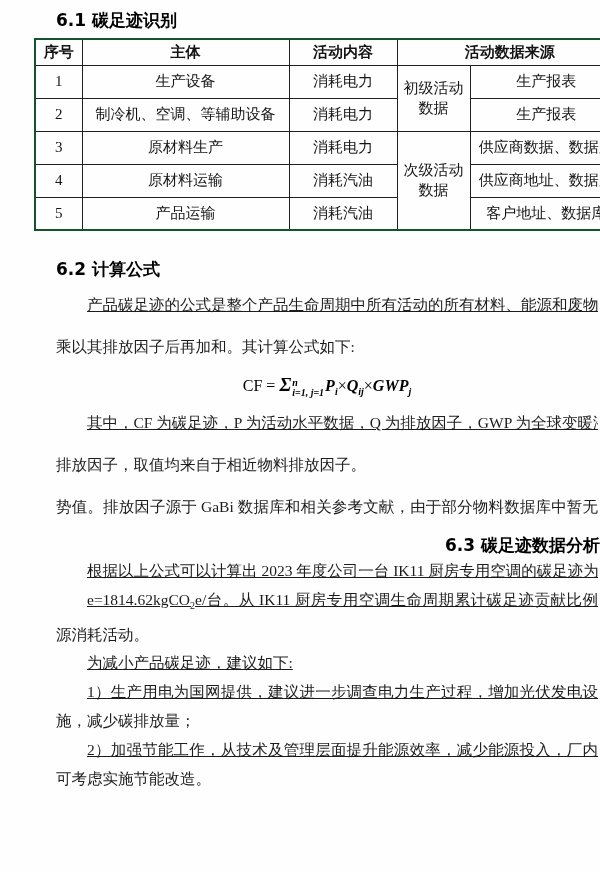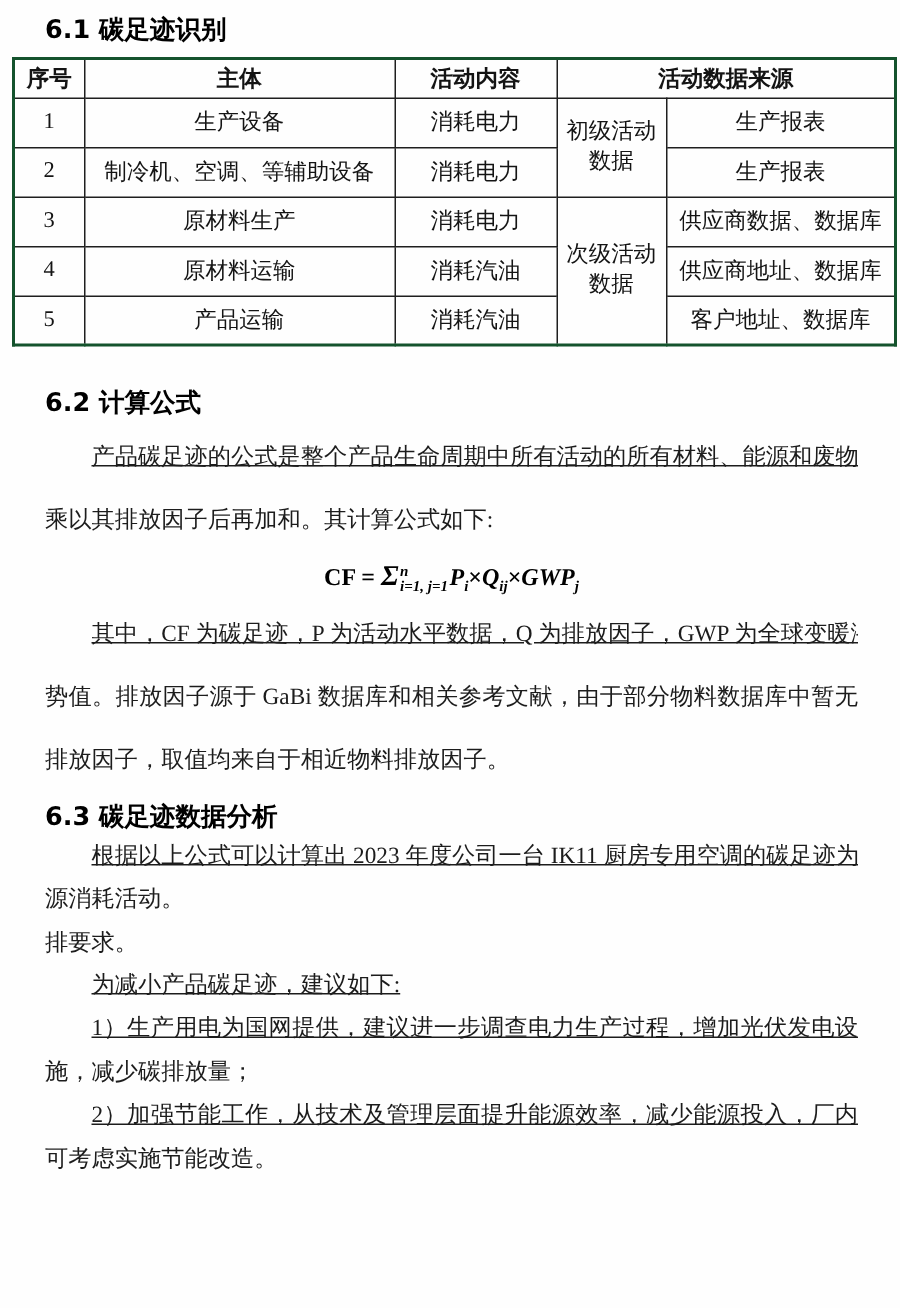--- a/index.html
+++ b/index.html
@@ -2,29 +2,30 @@
 <html><head>
 <meta charset="utf-8">
 <style>
   * { box-sizing: border-box; }
   body { margin:0; background:#ffffff; }
   .page {
     width:600px; height:872px; overflow:hidden;
     background:#fefefe; color:#1c1c1c;
     font-family:"Liberation Serif","DejaVu Serif",serif;
     position:relative;
+    padding-left:26px;
   }
   .heading {
     font-family:"DejaVu Sans","Liberation Sans",sans-serif;
     font-weight:bold; font-size:17px; line-height:24px; color:#000;
     white-space:nowrap;
   }
   .h1 { padding:8px 0 0 30px; }
   .h2 { padding:11px 0 0 30px;margin-top:15px; }
-  .h3 { padding:5px 0 0 30px; }
+  .h3 { padding:5px 0 0 30px;text-align:right; }
 
   table.cf-table {
     border-collapse:collapse; table-layout:fixed;
     margin:6px 0 0 8px; width:588px;
     font-size:15px; color:#141414;
     border:2px solid #14532d;
   }
   .cf-table th, .cf-table td {
     border:1px solid #1f1f1f; text-align:center;
     padding:0 2px; overflow:hidden;
@@ -35,21 +36,21 @@
 
   .textblock { margin:0 28px 0 30px; width:542px; }
   .para62 { font-size:15.5px; line-height:42px; }
   .para63 { font-size:15.5px; line-height:28.8px; }
   .line { white-space:nowrap; overflow:hidden; }
   .full { text-align:justify; text-align-last:justify; }
   .indent { padding-left:31px;text-decoration:underline; }
   .m-top3 { margin-top:3px; }
 
   .formula-row { height:34px; line-height:34px; text-align:center; font-size:16px; color:#000; }
-  .f-b  { font-weight:bold; }
+  .f-b  { font-weight:normal; }
   .f-bi { font-weight:bold; font-style:italic; }
   .f-sigma { font-size:19px; }
   .supsub {
     display:inline-flex; flex-direction:column; justify-content:center;
     font-size:10px; line-height:10px; text-align:left;
     vertical-align:middle; margin:0 1px 0 1px; transform:translateY(1px);
     font-weight:bold; font-style:italic;
   }
   sub.f-sub { font-size:10px; font-weight:bold; font-style:italic; }
   sub.t-sub { font-size:10px; }
@@ -116,30 +117,30 @@
   <div class="textblock para62 m-top3">
     <div class="line full indent">产品碳足迹的公式是整个产品生命周期中所有活动的所有材料、能源和废物</div>
     <div class="line">乘以其排放因子后再加和。其计算公式如下:</div>
     <div class="formula-row">
       <span class="f-b">CF</span><span class="f-b"> = </span><span class="f-bi f-sigma">Σ</span><span class="supsub">
           <span>n</span>
           <span>i=1, j=1</span>
         </span><span class="f-bi">P</span><sub class="f-sub">i</sub><span class="f-b">×</span><span class="f-bi">Q</span><sub class="f-sub">ij</sub><span class="f-b">×</span><span class="f-bi">GWP</span><sub class="f-sub">j</sub>
     </div>
     <div class="line full indent">其中，CF 为碳足迹，P 为活动水平数据，Q 为排放因子，GWP 为全球变暖潜</div>
+    <div class="line">排放因子，取值均来自于相近物料排放因子。</div>
     <div class="line full">势值。排放因子源于 GaBi 数据库和相关参考文献，由于部分物料数据库中暂无</div>
-    <div class="line">排放因子，取值均来自于相近物料排放因子。</div>
   </div>
 
   <div class="heading h3">6.3 碳足迹数据分析</div>
 
   <div class="textblock para63">
     <div class="line full indent">根据以上公式可以计算出 2023 年度公司一台 IK11 厨房专用空调的碳足迹为</div>
+    <div class="line full indent"><span>e=1814.62kgCO</span><sub class="t-sub">2</sub><span>e/台。从 IK11 厨房专用空调生命周期累计碳足迹贡献比例</span></div>
     <div class="line">源消耗活动。</div>
-    <div class="line">排要求。</div>
     <div class="line indent">为减小产品碳足迹，建议如下:</div>
     <div class="line full indent">1）生产用电为国网提供，建议进一步调查电力生产过程，增加光伏发电设</div>
     <div class="line">施，减少碳排放量；</div>
     <div class="line full indent">2）加强节能工作，从技术及管理层面提升能源效率，减少能源投入，厂内</div>
     <div class="line">可考虑实施节能改造。</div>
   </div>
 
 </div>
 
 </body></html>

